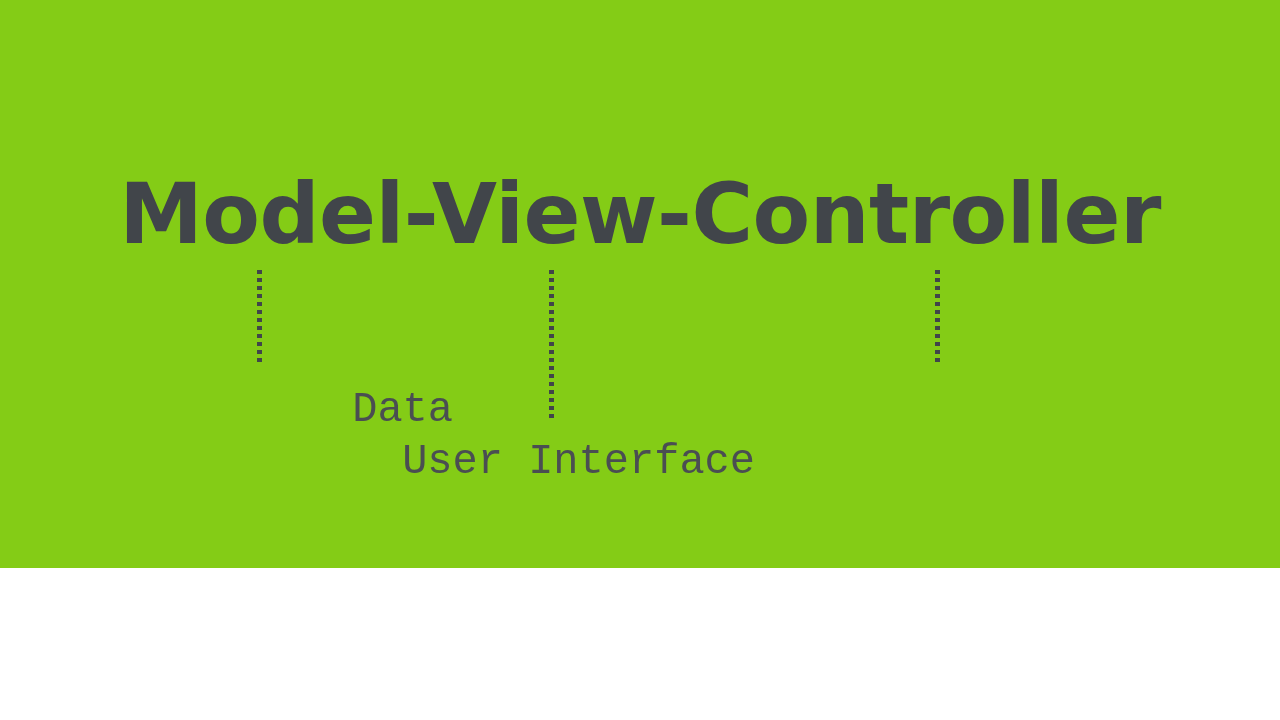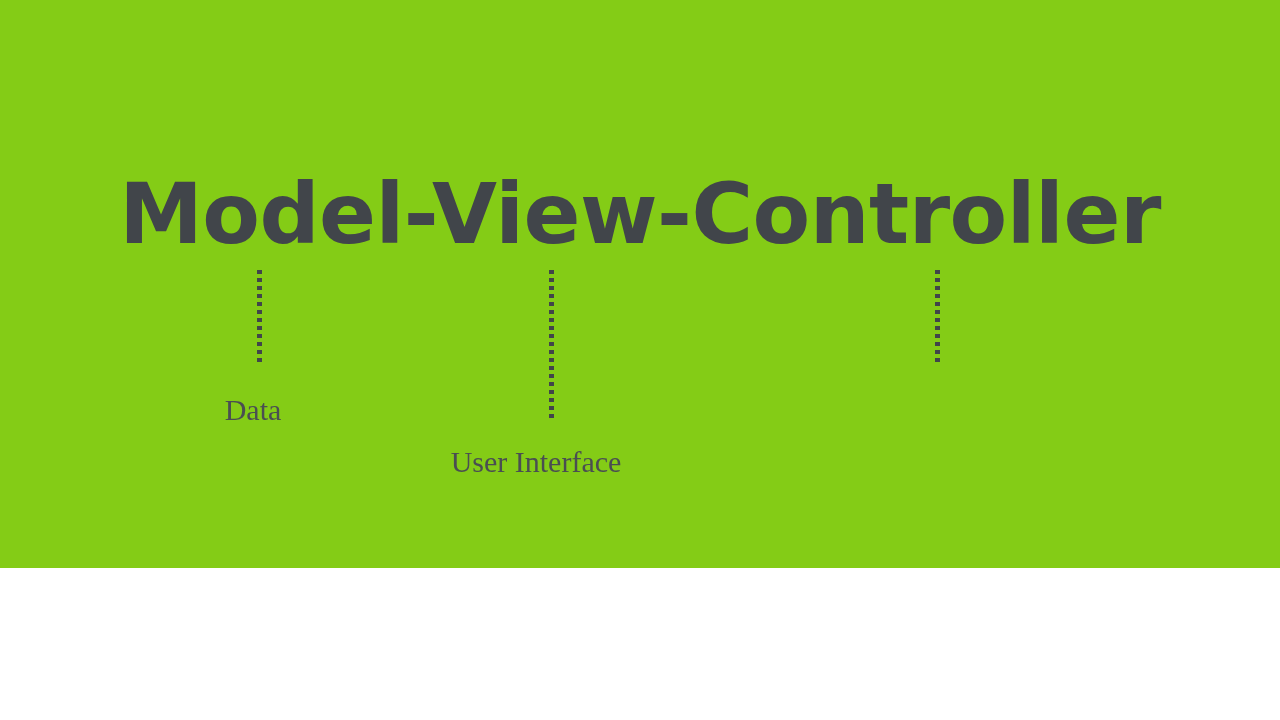--- a/index.html
+++ b/index.html
@@ -51,35 +51,35 @@
     background-size: 5px 8px;
     background-repeat: repeat-y;
   }
   .connector-data   { left: 257px; top: 270px; height: 92px; }
   .connector-ui     { left: 549px; top: 270px; height: 148px; }
   .connector-coord  { left: 935px; top: 270px; height: 96px; }
 
   
   .label {
     position: absolute;
-    font-family: Liberation Serif, serif;
-    font-size: 30px;
+    font-family: Liberation Mono, monospace;
+    font-size: 42px;
     font-weight: normal;
     color: #4a4e52;
     line-height: 50px;
     white-space: nowrap;
-    text-align: center;
+    text-align: right;
   }
   .label-data {
     left: 53px;
     top: 385px;
     width: 400px;
   }
   .label-ui {
-    left: 336px;
+    left: 355px;
     top: 437px;
     width: 400px;
   }
   .label-coord {
     left: 726px;
     top: 385px;
     width: 400px;
   }
 </style>
 </head>

